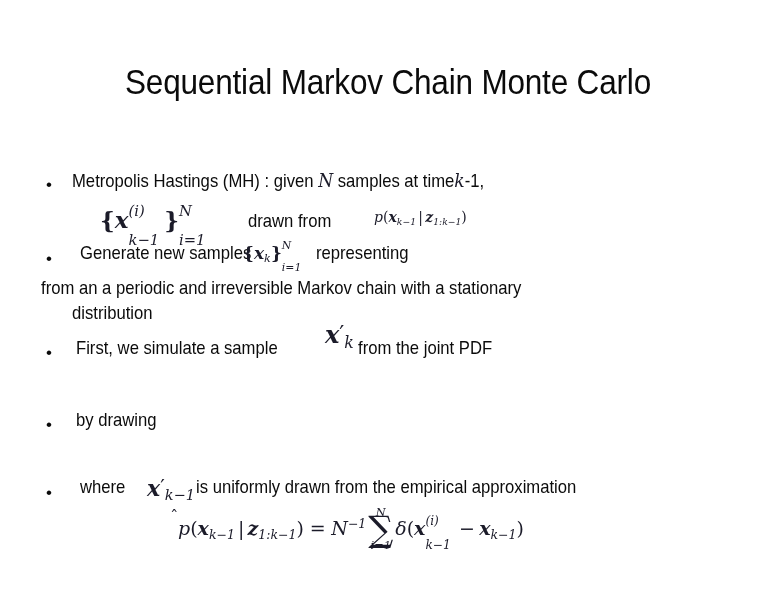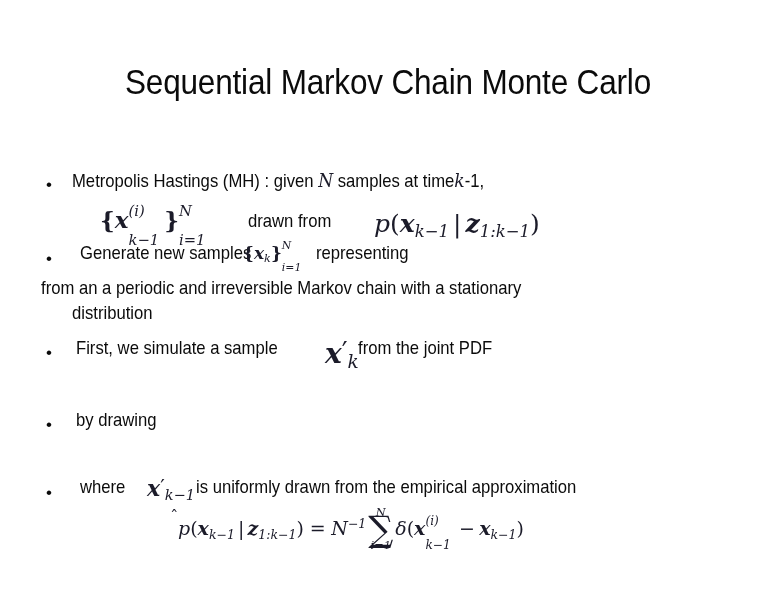--- a/index.html
+++ b/index.html
@@ -174,21 +174,21 @@
     <span class="math" style="font-size:19px;">N</span>
     <span>samples at time</span><span class="math" style="font-size:19px;">k</span><span>-1,</span>
   </div>
 
   <div class="eq-center math" style="left:100px; top:206px; font-size:23px;">
     <span class="up bf">{</span><span class="bf">x</span><span class="stack"><span class="s-sup">(i)</span><span class="s-sub">k−1</span></span><span style="display:inline-block;width:1.55em"></span><span class="up bf">}</span><span class="stack"><span class="s-sup">N</span><span class="s-sub">i=1</span></span><span style="display:inline-block;width:1.45em"></span>
   </div>
 
   <div class="line" style="left:248px; top:211px;">drawn from</div>
 
-  <div class="eq-center math" style="left:374px; top:209px; font-size:25px;">
+  <div class="eq-center math" style="left:374px; top:209px; font-size:14px;">
     <span>p</span><span class="up">(</span><span class="bf">x</span><sub>k−1</sub><span class="bar">|</span><span class="bf">z</span><sub>1:k−1</sub><span class="up">)</span>
   </div>
 
   <div class="bullet-dot" style="left:46px; top:250px;">•</div>
 
   <div class="line" style="left:80px; top:243px;">Generate new samples</div>
 
   <div class="eq-center math" style="left:243px; top:243px; font-size:17px;">
     <span class="up bf">{</span><span class="bf">x</span><sub>k</sub><span class="up bf">}</span><span class="stack"><span class="s-sup">N</span><span class="s-sub">i=1</span></span>
   </div>
@@ -197,21 +197,21 @@
 
 
   <div class="line" style="left:41px; top:278px;">from an a periodic and irreversible Markov chain with a stationary</div>
 
   <div class="line" style="left:72px; top:303px;">distribution</div>
 
   <div class="bullet-dot" style="left:46px; top:344px;">•</div>
 
   <div class="line" style="left:76px; top:338px;">First, we simulate a sample</div>
 
-  <div class="eq-center math" style="left:325px; top:336px; font-size:28px;">
+  <div class="eq-center math" style="left:325px; top:320px; font-size:24px;">
     <span class="bf">x</span><span class="prime">′</span><sub>k</sub>
   </div>
 
   <div class="line" style="left:358px; top:338px;">from the joint PDF</div>
 
 
   <div class="bullet-dot" style="left:46px; top:416px;">•</div>
 
   <div class="line" style="left:76px; top:410px;">by drawing</div>
 

